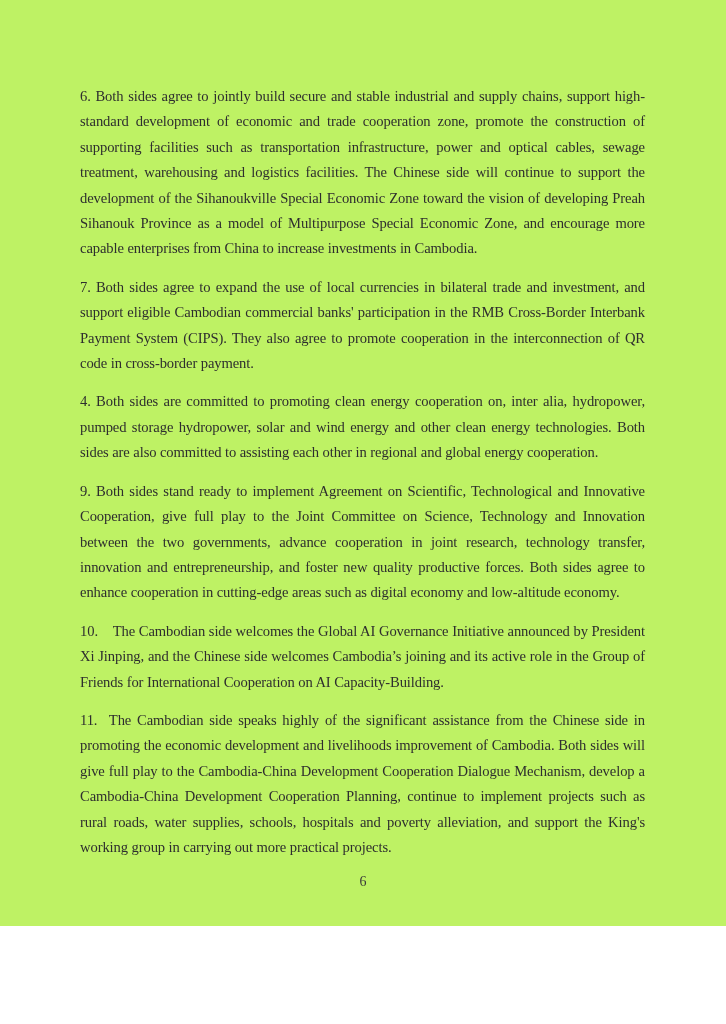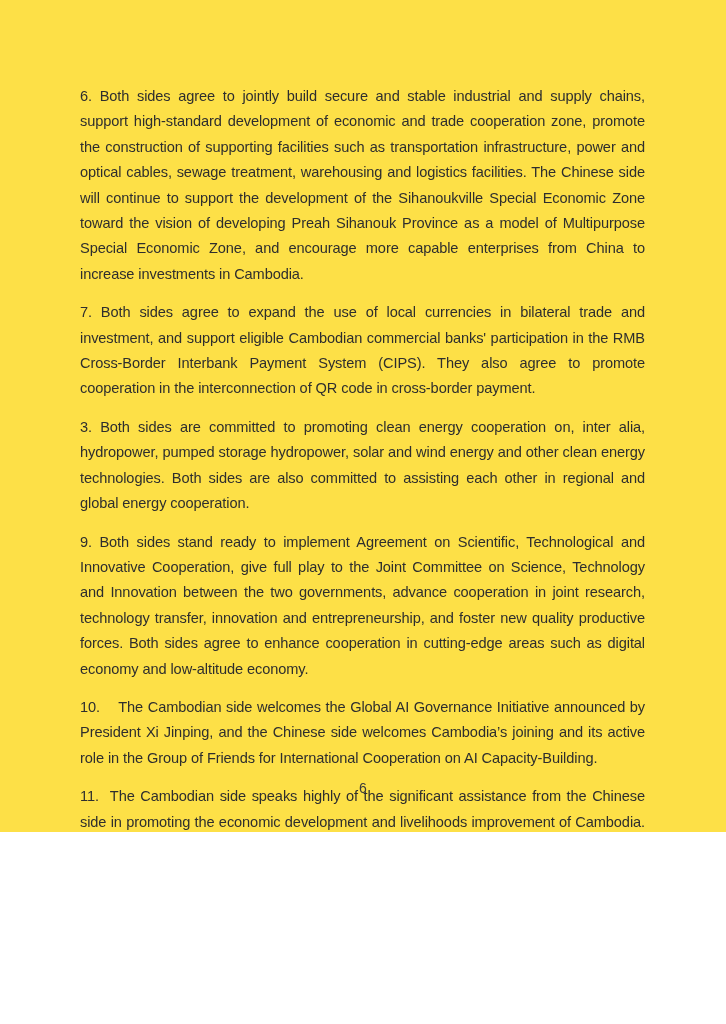--- a/index.html
+++ b/index.html
@@ -3,24 +3,24 @@
 <meta charset="utf-8">
 <style>
   html, body {
     margin: 0;
     padding: 0;
     background: #ffffff;
   }
   .page {
     position: relative;
     width: 726px;
-    height: 832px;
-    background: #fde047;
+    height: 926px;
+    background: #bef264;
     overflow: hidden;
-    font-family: Liberation Sans, sans-serif;
+    font-family: Liberation Serif, serif;
     color: #2e2e2e;
   }
   .content {
     position: absolute;
     top: 84px;
     left: 80px;
     width: 565px;
   }
   .content p {
     margin: 0 0 13px 0;
@@ -40,19 +40,19 @@
     color: #3a3a3a;
   }
 </style>
 </head>
 <body>
 
 <div class="page">
   <div class="content">
     <p>6. Both sides agree to jointly build secure and stable industrial and supply chains, support high-standard development of economic and trade cooperation zone, promote the construction of supporting facilities such as transportation infrastructure, power and optical cables, sewage treatment, warehousing and logistics facilities. The Chinese side will continue to support the development of the Sihanoukville Special Economic Zone toward the vision of developing Preah Sihanouk Province as a model of Multipurpose Special Economic Zone, and encourage more capable enterprises from China to increase investments in Cambodia.</p>
     <p>7. Both sides agree to expand the use of local currencies in bilateral trade and investment, and support eligible Cambodian commercial banks' participation in the RMB Cross-Border Interbank Payment System (CIPS). They also agree to promote cooperation in the interconnection of QR code in cross-border payment.</p>
-    <p>3. Both sides are committed to promoting clean energy cooperation on, inter alia, hydropower, pumped storage hydropower, solar and wind energy and other clean energy technologies. Both sides are also committed to assisting each other in regional and global energy cooperation.</p>
+    <p>4. Both sides are committed to promoting clean energy cooperation on, inter alia, hydropower, pumped storage hydropower, solar and wind energy and other clean energy technologies. Both sides are also committed to assisting each other in regional and global energy cooperation.</p>
     <p>9. Both sides stand ready to implement Agreement on Scientific, Technological and Innovative Cooperation, give full play to the Joint Committee on Science, Technology and Innovation between the two governments, advance cooperation in joint research, technology transfer, innovation and entrepreneurship, and foster new quality productive forces. Both sides agree to enhance cooperation in cutting-edge areas such as digital economy and low-altitude economy.</p>
     <p>10.&nbsp;&nbsp;&nbsp;&nbsp;The Cambodian side welcomes the Global AI Governance Initiative announced by President Xi Jinping, and the Chinese side welcomes Cambodia’s joining and its active role in the Group of Friends for International Cooperation on AI Capacity-Building.</p>
     <p>11.&nbsp; The Cambodian side speaks highly of the significant assistance from the Chinese side in promoting the economic development and livelihoods improvement of Cambodia. Both sides will give full play to the Cambodia-China Development Cooperation Dialogue Mechanism, develop a Cambodia-China Development Cooperation Planning, continue to implement projects such as rural roads, water supplies, schools, hospitals and poverty alleviation, and support the King's working group in carrying out more practical projects.</p>
   </div>
   <div class="page-number">6</div>
 </div>
 
 </body></html>

